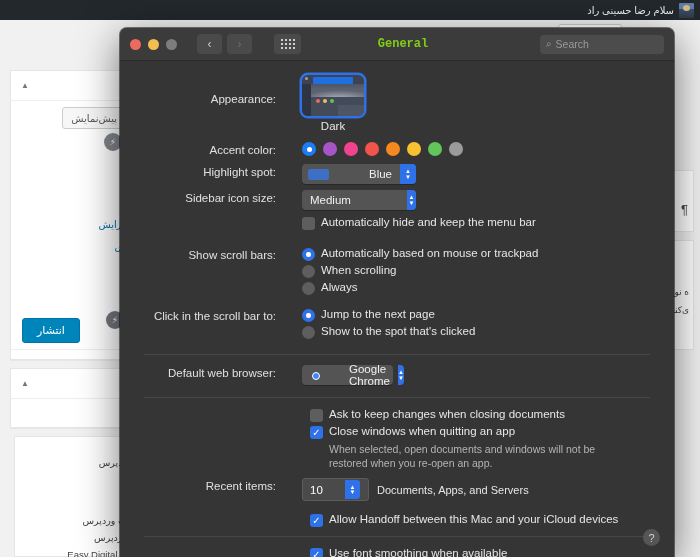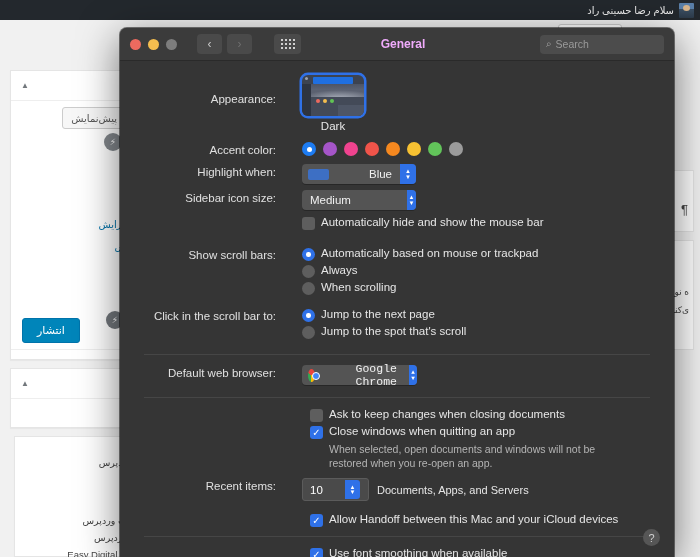--- a/index.html
+++ b/index.html
@@ -127,21 +127,21 @@
   .navbtn.disabled { color: #6e6e6e; }
   .gridbtn {
     width: 27px; height: 20px; border-radius: 4px; background: #4a4a4a;
     margin-left: 14px;
     display: flex; align-items: center; justify-content: center;
   }
   .grid-dots { display: grid; grid-template-columns: repeat(4,2px); gap: 2px; }
   .grid-dots i { width: 2px; height: 2px; background: #d0d0d0; display:block; }
   #win-title {
     position: absolute; left: 12px; right: 0; text-align: center;
-    font-size: 12px; font-weight: bold; color: #f0abfc; pointer-events: none;
+    font-size: 12px; font-weight: bold; color: #84cc16; pointer-events: none; font-family: Liberation Mono, monospace;
   }
   #search-box {
     margin-left: auto; width: 124px; height: 19px; border-radius: 4px;
     background: #4c4c4c; display: flex; align-items: center; gap: 4px;
     padding: 0 6px; position: relative; z-index: 2;
   }
   #search-box .sicon { color: #a5a5a5; font-size: 10px; }
   #search-box .sph { color: #9a9a9a; font-size: 10.5px; }
 
   #prefs-body { padding: 14px 0 0 0; position: relative; height: 496px; }
@@ -403,21 +403,21 @@
             <span class="accent" style="background: rgb(240, 84, 74);"></span>
             <span class="accent" style="background: rgb(245, 136, 31);"></span>
             <span class="accent" style="background: rgb(247, 193, 50);"></span>
             <span class="accent" style="background: rgb(98, 196, 90);"></span>
             <span class="accent" style="background: rgb(155, 155, 155);"></span>
           </div>
       </div>
     </div>
 
     <div class="row">
-      <div class="rlabel">Highlight when:</div>
+      <div class="rlabel">Highlight spot:</div>
       <div class="rfield">
         <div class="popup" style="width:114px;">
           <span class="swatch-blue"></span>
           <span class="label">Blue</span>
           <span class="stepper" style="margin-left:auto;">
               <i>▲</i>
               <i>▼</i>
             </span>
         </div>
       </div>
@@ -434,63 +434,63 @@
             </span>
         </div>
       </div>
     </div>
 
     <div class="row" style="margin-bottom:14px;">
       <div class="rlabel"></div>
       <div class="rfield">
         <div class="cbline">
           <span class="cb"></span>
-          <span>Automatically hide and show the mouse bar</span>
+          <span>Automatically hide and keep the menu bar</span>
         </div>
       </div>
     </div>
 
     <div class="row" style="margin-bottom:10px;">
       <div class="rlabel">Show scroll bars:</div>
       <div class="rfield">
         <div class="cbline">
           <span class="radio checked"></span>
           <span>Automatically based on mouse or trackpad</span>
         </div>
         <div class="cbline">
           <span class="radio"></span>
-          <span>Always</span>
+          <span>When scrolling</span>
         </div>
         <div class="cbline">
           <span class="radio"></span>
-          <span>When scrolling</span>
+          <span>Always</span>
         </div>
       </div>
     </div>
 
     <div class="row" style="margin-bottom:12px;">
       <div class="rlabel">Click in the scroll bar to:</div>
       <div class="rfield">
         <div class="cbline">
           <span class="radio checked"></span>
           <span>Jump to the next page</span>
         </div>
         <div class="cbline">
           <span class="radio"></span>
-          <span>Jump to the spot that's scroll</span>
+          <span>Show to the spot that's clicked</span>
         </div>
       </div>
     </div>
 
     <div class="divider"></div>
 
     <div class="row" style="margin-bottom:12px;">
       <div class="rlabel">Default web browser:</div>
       <div class="rfield">
-        <div class="popup" style="width:115px;font-family:Liberation Mono, monospace;">
+        <div class="popup" style="width:91px;">
           <span class="chrome-icon"></span>
           <span class="label">Google Chrome</span>
           <span class="stepper" style="margin-left:auto;">
               <i>▲</i>
               <i>▼</i>
             </span>
         </div>
       </div>
     </div>
 

